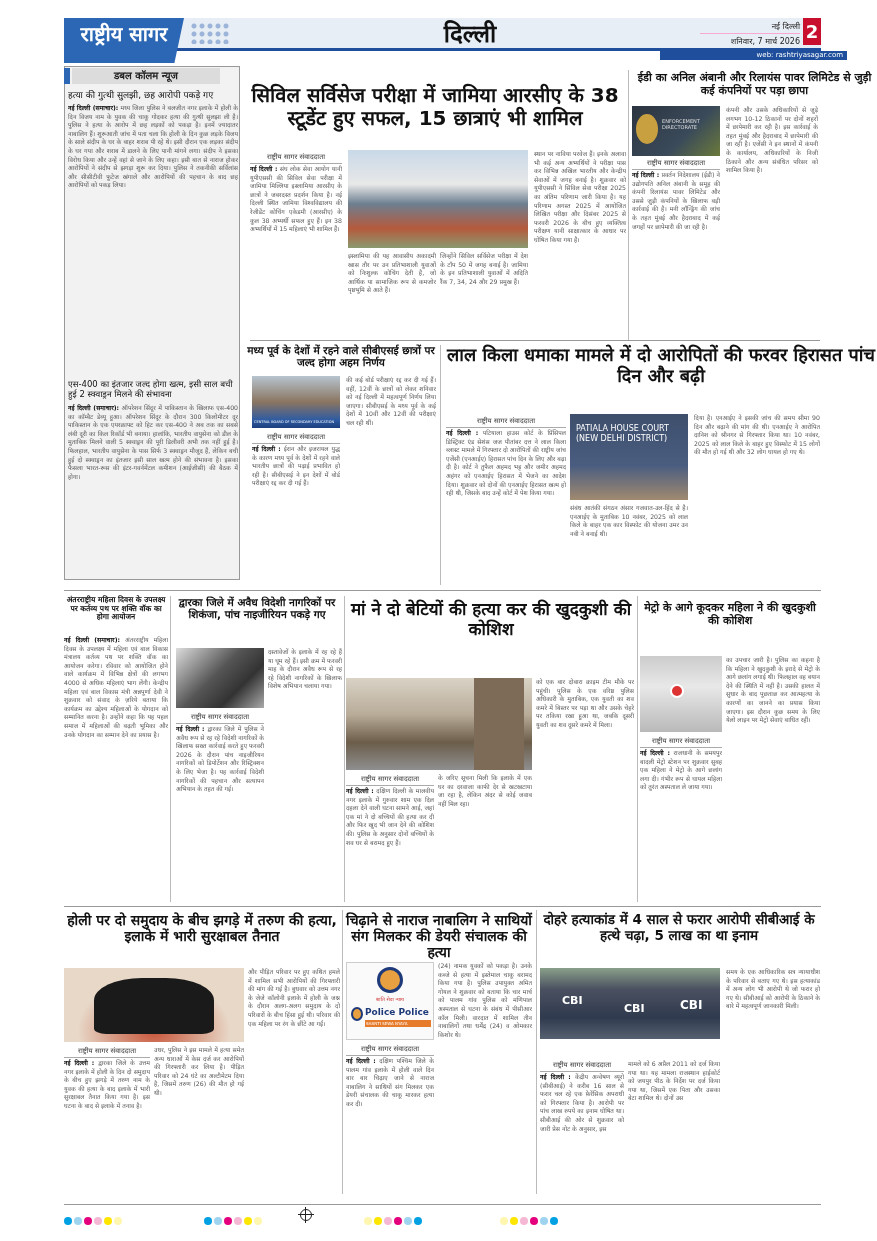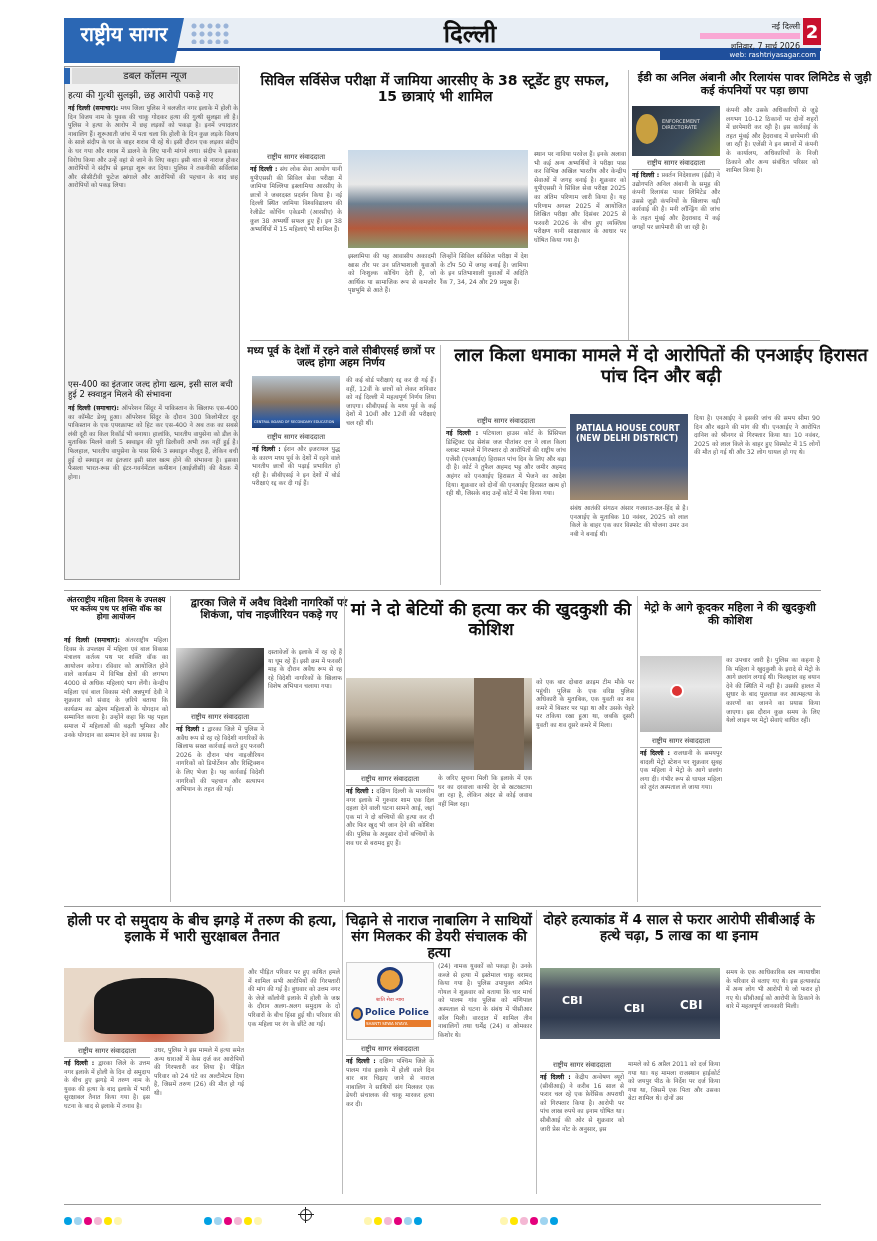--- a/index.html
+++ b/index.html
@@ -5,23 +5,23 @@
 *{box-sizing:border-box;margin:0;padding:0}
 html,body{width:877px;height:1241px;background:#fff;overflow:hidden}
 body{font-family:"DejaVu Sans",sans-serif;color:#222;position:relative}
 .abs{position:absolute}
 
 .mast{left:64px;top:18px;width:757px;height:33px;background:#e8eef5;border-bottom:3px solid #1f4f9c}
 .mast-logo{left:64px;top:18px;width:120px;height:45px;background:#2b67b4;color:#fff;font-weight:bold;font-size:20px;line-height:33px;text-align:center;clip-path:polygon(0 0,100% 0,92% 100%,0 100%)}
 .mast-dots{left:190px;top:22px;width:40px;height:22px;background:radial-gradient(circle,#9bb4d8 2px,transparent 3px) 0 0/8px 8px}
 .mast-city{left:400px;top:18px;width:140px;height:33px;font-size:24px;font-weight:bold;line-height:33px;text-align:center;color:#111}
 .mast-place{left:700px;top:20px;width:100px;font-size:8px;text-align:right;color:#222}
-.mast-date{left:700px;top:33px;width:100px;font-size:8px;text-align:right;color:#222;border-top:6px solid #f9a8d4;padding-top:1px}
+.mast-date{left:700px;top:33px;width:100px;font-size:8px;text-align:right;color:#222;border-top:1px solid #f9a8d4;padding-top:1px}
 .mast-page{left:803px;top:18px;width:18px;height:27px;background:#c8102e;color:#fff;font-weight:bold;font-size:18px;line-height:27px;text-align:center}
-.mast-web{left:660px;top:51px;width:160px;height:9px;background:#1f4f9c;color:#fff;font-size:7px;line-height:9px;text-align:right;padding-right:4px}
+.mast-web{left:660px;top:51px;width:187px;height:9px;background:#1f4f9c;color:#fff;font-size:7px;line-height:9px;text-align:right;padding-right:4px}
 
 .hl{font-weight:bold;color:#111;line-height:1.15;text-align:center}
 .byline{font-size:7px;color:#333;text-align:center;border-bottom:1px solid #aaa;padding-bottom:2px}
 .txt{font-size:6.2px;line-height:8.6px;color:#555;text-align:justify;overflow:hidden}
 .txt b{color:#111}
 .img{background:#888;overflow:hidden}
 .box{border:1px solid #999;background:#f2f2f2}
 .vrule{width:1px;background:#bbb}
 .hrule{height:1px;background:#999}
 .reg{width:8px;height:8px;border-radius:50%;display:inline-block;margin-right:2px}
@@ -33,27 +33,27 @@
 <div class="abs mast-logo">राष्ट्रीय सागर</div>
 <div class="abs mast-dots"></div>
 <div class="abs mast-city">दिल्ली</div>
 <div class="abs mast-place">नई दिल्ली</div>
 <div class="abs mast-date">शनिवार, 7 मार्च 2026</div>
 <div class="abs mast-page">2</div>
 <div class="abs mast-web">web: rashtriyasagar.com</div>
 
 <div class="abs box" style="left:64px;top:66px;width:176px;height:514px;"></div>
 <div class="abs" style="left:64px;top:68px;width:6px;height:16px;background:#2b67b4"></div>
-<div class="abs" style="left:72px;top:68px;width:166px;height:16px;background:#dcdcdc;font-size:10px;font-weight:normal;text-align:center;line-height:16px">डबल कॉलम न्यूज</div>
+<div class="abs" style="left:72px;top:68px;width:148px;height:16px;background:#dcdcdc;font-size:10px;font-weight:bold;text-align:center;line-height:16px">डबल कॉलम न्यूज</div>
 <div class="abs hl" style="left:68px;top:90px;width:170px;font-size:9px;text-align:left;font-weight:normal">हत्या की गुत्थी सुलझी, छह आरोपी पकड़े गए</div>
 <div class="abs txt" style="left:68px;top:104px;width:170px;height:268px"><b>नई दिल्ली (समाचार):</b> <span>मध्य जिला पुलिस ने बलजीत नगर इलाके में होली के दिन विजय नाम के युवक की चाकू गोदकर हत्या की गुत्थी सुलझा ली है। पुलिस ने हत्या के आरोप में छह लड़कों को पकड़ा है। इनमें ज्यादातर नाबालिग हैं। शुरूआती जांच में पता चला कि होली के दिन कुछ लड़के विजय के साले संदीप के घर के बाहर शराब पी रहे थे। इसी दौरान एक लड़का संदीप के घर गया और शराब में डालने के लिए पानी मांगने लगा। संदीप ने इसका विरोध किया और उन्हें वहां से जाने के लिए कहा। इसी बात से नाराज होकर आरोपियों ने संदीप से झगड़ा शुरू कर दिया। पुलिस ने तकनीकी सर्विलांस और सीसीटीवी फुटेज खंगाले और आरोपियों की पहचान के बाद छह आरोपियों को पकड़ लिया।</span></div>
 <div class="abs hl" style="left:68px;top:380px;width:170px;font-size:8.5px;text-align:left;font-weight:normal">एस-400 का इंतजार जल्द होगा खत्म, इसी साल बची हुई 2 स्क्वाड्रन मिलने की संभावना</div>
 <div class="abs txt" style="left:68px;top:404px;width:170px;height:172px"><b>नई दिल्ली (समाचार):</b> <span>ऑपरेशन सिंदूर में पाकिस्तान के खिलाफ एस-400 का कॉम्बैट डेब्यू हुआ। ऑपरेशन सिंदूर के दौरान 300 किलोमीटर दूर पाकिस्तान के एक एयरक्राफ्ट को हिट कर एस-400 ने अब तक का सबसे लंबी दूरी का किल रिकॉर्ड भी बनाया। हालांकि, भारतीय वायुसेना को डील के मुताबिक मिलने वाली 5 स्क्वाड्रन की पूरी डिलीवरी अभी तक नहीं हुई है। फिलहाल, भारतीय वायुसेना के पास सिर्फ 3 स्क्वाड्रन मौजूद हैं, लेकिन बची हुई दो स्क्वाड्रन का इंतजार इसी साल खत्म होने की संभावना है। इसका फैसला भारत-रूस की इंटर-गवर्नमेंटल कमीशन (आईजीसी) की बैठक में होगा।</span></div>
 
-<div class="abs hl" style="left:250px;top:72px;width:370px;font-size:14px">सिविल सर्विसेज परीक्षा में जामिया आरसीए के 38 स्टूडेंट हुए सफल, 15 छात्राएं भी शामिल</div>
+<div class="abs hl" style="left:250px;top:84px;width:370px;font-size:20px">सिविल सर्विसेज परीक्षा में जामिया आरसीए के 38 स्टूडेंट हुए सफल, 15 छात्राएं भी शामिल</div>
 <div class="abs byline" style="left:250px;top:152px;width:92px">राष्ट्रीय सागर संवाददाता</div>
 <div class="abs txt" style="left:250px;top:165px;width:92px;height:170px"><b>नई दिल्ली :</b> <span>संघ लोक सेवा आयोग यानी यूपीएससी की सिविल सेवा परीक्षा में जामिया मिल्लिया इस्लामिया आरसीए के छात्रों ने जबरदस्त प्रदर्शन किया है। नई दिल्ली स्थित जामिया विश्वविद्यालय की रेजीडेंट कोचिंग एकेडमी (आरसीए) के कुल 38 अभ्यर्थी सफल हुए हैं। इन 38 अभ्यर्थियों में 15 महिलाएं भी शामिल हैं।</span></div>
 <div class="abs img" style="left:348px;top:150px;width:180px;height:98px;background:linear-gradient(180deg,#c9d9e8 0%,#e8e8e8 35%,#6d7f90 55%,#b55a3c 80%,#8a9a70 100%)"></div>
 <div class="abs txt" style="left:348px;top:252px;width:88px;height:84px">इस्लामिया की यह आवासीय अकादमी खास तौर पर उन प्रतिभाशाली युवाओं को निःशुल्क कोचिंग देती है, जो आर्थिक या सामाजिक रूप से कमजोर पृष्ठभूमि से आते हैं।</div>
 <div class="abs txt" style="left:440px;top:252px;width:88px;height:84px">जिन्होंने सिविल सर्विसेज परीक्षा में देश के टॉप 50 में जगह बनाई है। जामिया के इन प्रतिभाशाली युवाओं में अदिति रैंक 7, 34, 24 और 29 प्रमुख हैं।</div>
 <div class="abs txt" style="left:534px;top:150px;width:92px;height:186px">स्थान पर नाविया परवेज हैं। इनके अलावा भी कई अन्य अभ्यर्थियों ने परीक्षा पास कर विभिन्न अखिल भारतीय और केन्द्रीय सेवाओं में जगह बनाई है। शुक्रवार को यूपीएससी ने सिविल सेवा परीक्षा 2025 का अंतिम परिणाम जारी किया है। यह परिणाम अगस्त 2025 में आयोजित लिखित परीक्षा और दिसंबर 2025 से फरवरी 2026 के बीच हुए व्यक्तित्व परीक्षण यानी साक्षात्कार के आधार पर घोषित किया गया है।</div>
 
 <div class="abs vrule" style="left:628px;top:70px;height:270px"></div>
 
 <div class="abs hl" style="left:632px;top:72px;width:245px;font-size:11px">ईडी का अनिल अंबानी और रिलायंस पावर लिमिटेड से जुड़ी कई कंपनियों पर पड़ा छापा</div>
@@ -70,37 +70,37 @@
 <div class="abs hl" style="left:246px;top:344px;width:190px;font-size:10.5px">मध्य पूर्व के देशों में रहने वाले सीबीएसई छात्रों पर जल्द होगा अहम निर्णय</div>
 <div class="abs img" style="left:252px;top:376px;width:88px;height:52px;background:linear-gradient(180deg,#b7c4cf 0%,#8a7560 50%,#2d5ba3 85%,#1c3f7c 100%)">
   <div style="position:absolute;left:2px;bottom:4px;font-size:3.5px;color:#fff">CENTRAL BOARD OF SECONDARY EDUCATION</div>
 </div>
 <div class="abs byline" style="left:252px;top:432px;width:88px">राष्ट्रीय सागर संवाददाता</div>
 <div class="abs txt" style="left:252px;top:445px;width:88px;height:140px"><b>नई दिल्ली :</b> <span>ईरान और इजरायल युद्ध के कारण मध्य पूर्व के देशों में रहने वाले भारतीय छात्रों की पढ़ाई प्रभावित हो रही है। सीबीएसई ने इन देशों में बोर्ड परीक्षाएं रद्द कर दी गई हैं।</span></div>
 <div class="abs txt" style="left:346px;top:376px;width:90px;height:210px">की कई बोर्ड परीक्षाएं रद्द कर दी गई हैं। वहीं, 12वीं के छात्रों को लेकर शनिवार को नई दिल्ली में महत्वपूर्ण निर्णय लिया जाएगा। सीबीएसई के मध्य पूर्व के कई देशों में 10वीं और 12वीं की परीक्षाएं चल रही थीं।</div>
 
 <div class="abs vrule" style="left:440px;top:345px;height:240px"></div>
 
-<div class="abs hl" style="left:446px;top:345px;width:430px;font-size:18px">लाल किला धमाका मामले में दो आरोपितों की एनआईए हिरासत पांच दिन और बढ़ी</div>
+<div class="abs hl" style="left:446px;top:345px;width:430px;font-size:18px">लाल किला धमाका मामले में दो आरोपितों की फरवर हिरासत पांच दिन और बढ़ी</div>
 <div class="abs byline" style="left:446px;top:416px;width:120px">राष्ट्रीय सागर संवाददाता</div>
 <div class="abs txt" style="left:446px;top:429px;width:120px;height:160px"><b>नई दिल्ली :</b> <span>पटियाला हाउस कोर्ट के प्रिंसिपल डिस्ट्रिक्ट एंड सेशंस जज पीतांबर दत्त ने लाल किला ब्लास्ट मामले में गिरफ्तार दो आरोपितों की राष्ट्रीय जांच एजेंसी (एनआईए) हिरासत पांच दिन के लिए और बढ़ा दी है। कोर्ट ने तुफैल अहमद भट्ट और जमीर अहमद अहंगर को एनआईए हिरासत में भेजने का आदेश दिया। शुक्रवार को दोनों की एनआईए हिरासत खत्म हो रही थी, जिसके बाद उन्हें कोर्ट में पेश किया गया।</span></div>
 <div class="abs img" style="left:570px;top:414px;width:118px;height:86px;background:linear-gradient(180deg,#3e4f6c 0%,#4a5d80 60%,#a08a70 100%)">
-  <div style="position:absolute;left:6px;top:10px;width:108px;font-size:8px;font-weight:bold;color:#fff;line-height:1.3">PATIALA HOUSE COURT (NEW DELHI DISTRICT)</div>
+  <div style="position:absolute;left:6px;top:10px;width:108px;font-size:8px;font-weight:normal;color:#fff;line-height:1.3">PATIALA HOUSE COURT (NEW DELHI DISTRICT)</div>
 </div>
 <div class="abs txt" style="left:570px;top:504px;width:118px;height:84px">संबंध आतंकी संगठन अंसार गजवात-उल-हिंद से है। एनआईए के मुताबिक 10 नवंबर, 2025 को लाल किले के बाहर एक कार विस्फोट की योजना उमर उन नबी ने बनाई थी।</div>
 <div class="abs txt" style="left:694px;top:414px;width:126px;height:174px">दिया है। एनआईए ने इसकी जांच की समय सीमा 90 दिन और बढ़ाने की मांग की थी। एनआईए ने आरोपित दानिश को श्रीनगर से गिरफ्तार किया था। 10 नवंबर, 2025 को लाल किले के बाहर हुए विस्फोट में 15 लोगों की मौत हो गई थी और 32 लोग घायल हो गए थे।</div>
 
 <div class="abs hrule" style="left:64px;top:590px;width:757px"></div>
 
 <div class="abs hl" style="left:64px;top:596px;width:104px;font-size:7.5px">अंतरराष्ट्रीय महिला दिवस के उपलक्ष्य पर कर्तव्य पथ पर शक्ति वॉक का होगा आयोजन</div>
 <div class="abs txt" style="left:64px;top:636px;width:104px;height:266px"><b>नई दिल्ली (समाचार):</b> <span>अंतरराष्ट्रीय महिला दिवस के उपलक्ष्य में महिला एवं बाल विकास मंत्रालय कर्तव्य पथ पर शक्ति वॉक का आयोजन करेगा। रविवार को आयोजित होने वाले कार्यक्रम में विभिन्न क्षेत्रों की लगभग 4000 से अधिक महिलाएं भाग लेंगी। केन्द्रीय महिला एवं बाल विकास मंत्री अन्नपूर्णा देवी ने शुक्रवार को संवाद के ज़रिये बताया कि कार्यक्रम का उद्देश्य महिलाओं के योगदान को सम्मानित करना है। उन्होंने कहा कि यह पहल समाज में महिलाओं की बढ़ती भूमिका और उनके योगदान का सम्मान देने का प्रयास है।</span></div>
 
 <div class="abs vrule" style="left:170px;top:596px;height:306px"></div>
 
-<div class="abs hl" style="left:184px;top:596px;width:170px;font-size:10.5px">द्वारका जिले में अवैध विदेशी नागरिकों पर शिकंजा, पांच नाइजीरियन पकड़े गए</div>
+<div class="abs hl" style="left:172px;top:596px;width:170px;font-size:10.5px">द्वारका जिले में अवैध विदेशी नागरिकों पर शिकंजा, पांच नाइजीरियन पकड़े गए</div>
 <div class="abs img" style="left:176px;top:648px;width:88px;height:60px;background:linear-gradient(135deg,#ddd 0%,#555 45%,#333 70%,#aaa 100%)"></div>
 <div class="abs byline" style="left:176px;top:712px;width:88px">राष्ट्रीय सागर संवाददाता</div>
 <div class="abs txt" style="left:176px;top:725px;width:88px;height:176px"><b>नई दिल्ली :</b> <span>द्वारका जिले में पुलिस ने अवैध रूप से रह रहे विदेशी नागरिकों के खिलाफ सख्त कार्रवाई करते हुए फरवरी 2026 के दौरान पांच नाइजीरियन नागरिकों को डिपोर्टेशन और रिस्ट्रिक्शन के लिए भेजा है। यह कार्रवाई विदेशी नागरिकों की पहचान और सत्यापन अभियान के तहत की गई।</span></div>
 <div class="abs txt" style="left:268px;top:648px;width:74px;height:254px">दस्तावेजों के इलाके में रह रहे हैं या घूम रहे हैं। इसी क्रम में फरवरी माह के दौरान अवैध रूप से रह रहे विदेशी नागरिकों के खिलाफ विशेष अभियान चलाया गया।</div>
 
 <div class="abs vrule" style="left:344px;top:596px;height:306px"></div>
 
 <div class="abs hl" style="left:346px;top:600px;width:290px;font-size:17px">मां ने दो बेटियों की हत्या कर की खुदकुशी की कोशिश</div>
 <div class="abs img" style="left:346px;top:678px;width:186px;height:92px;background:linear-gradient(180deg,#d9d3c6 0%,#b8ab98 40%,#6b5d4a 70%,#8f8f8f 100%)">
   <div style="position:absolute;right:8px;top:0;width:50px;height:92px;background:#7d6b58"></div>

